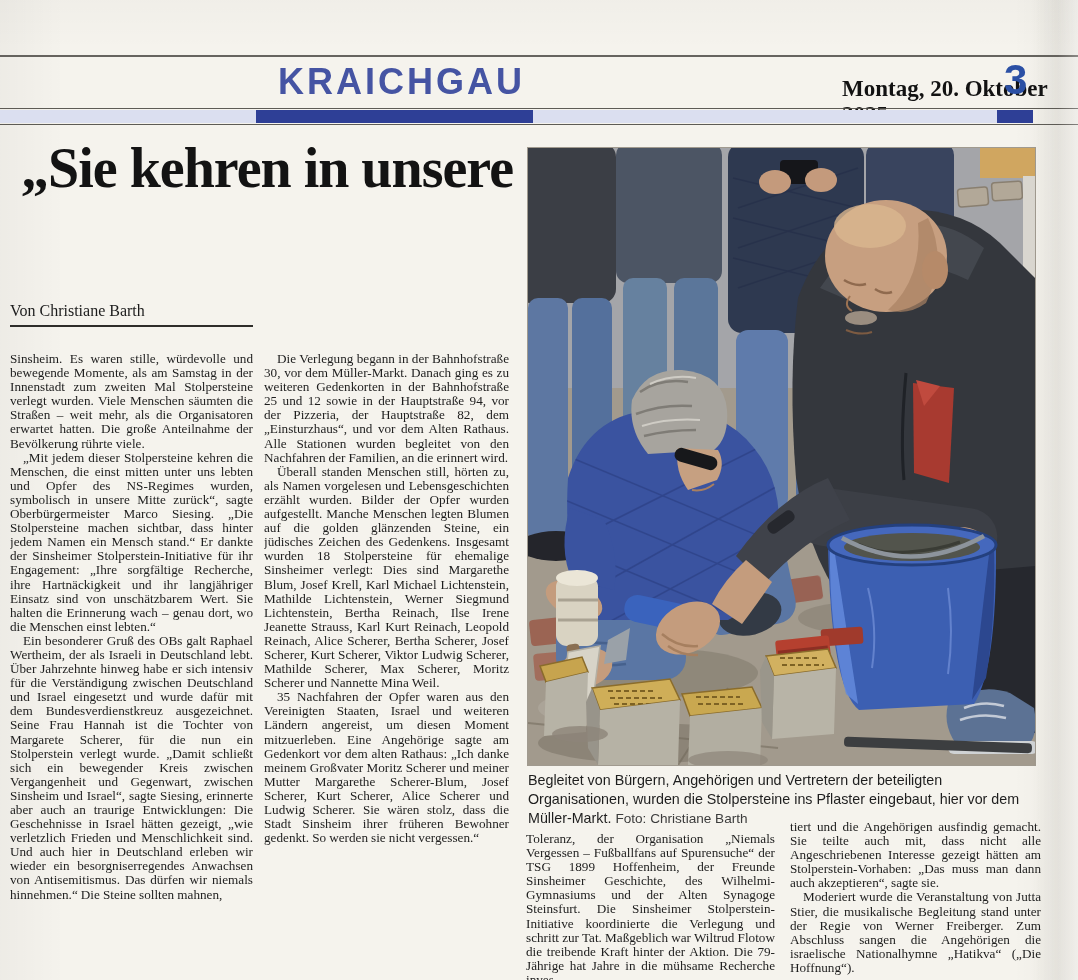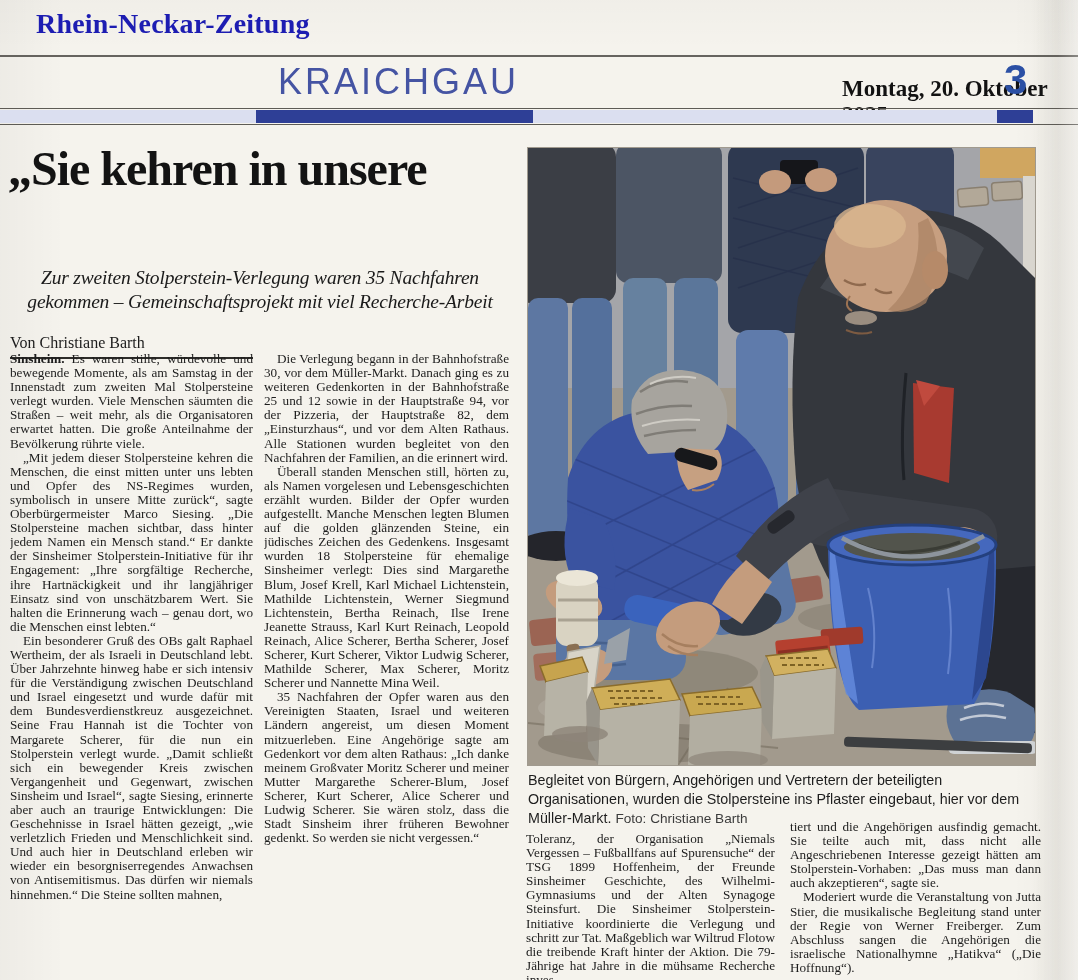--- a/index.html
+++ b/index.html
@@ -22,97 +22,95 @@
     position:absolute; left:36px; top:8px;
     font-family:"Liberation Serif", serif; font-weight:bold; font-size:28px;
     color:#1d1db2; letter-spacing:0.2px;
   }
   .rule { position:absolute; left:0; width:1078px; background:#4c4a45; }
   .rule-a { top:55px; height:2px; opacity:.85; }
   .rule-b { top:108px; height:1px; opacity:.9; }
   .rule-c { top:124px; height:1px; opacity:.9; }
   .section-title {
     position:absolute; left:278px; top:61px;
-    font-family:"Liberation Sans", sans-serif; font-size:36px; font-weight:normal;
+    font-family:"Liberation Sans", sans-serif; font-size:36px; font-weight:bold;
     color:#4554a3; letter-spacing:3px;
   }
   .issue-date {
     position:absolute; left:842px; top:76px;
     font-family:"Liberation Serif", serif; font-weight:bold; font-size:23px; color:#121212;
   }
   .pageno {
     position:absolute; left:1004px; top:56px;
     font-family:"Liberation Sans", sans-serif; font-weight:bold; font-size:42px; color:#2b50a5;
   }
   .band { position:absolute; left:0; top:110px; width:1033px; height:13px; background:#dbdff0; }
   .band .seg { position:absolute; top:0; height:13px; background:#2e3f96; }
   .band .seg1 { left:256px; width:277px; }
   .band .seg2 { left:997px; width:36px; }
   
   .headline {
-    position:absolute; left:8px; top:140px; width:505px; text-align:left;
-    font-family:"Liberation Serif", serif; font-weight:bold; font-size:48px; line-height:57px;
+    position:absolute; left:8px; top:140px; width:505px; text-align:right;
+    font-family:"Liberation Serif", serif; font-weight:bold; font-size:56px; line-height:57px;
     color:#131313; letter-spacing:-1px;
   }
   .headline span { white-space:nowrap; }
   .subhead {
     position:absolute; left:4px; top:266px; width:512px; text-align:center;
     font-family:"Liberation Serif", serif; font-style:italic; font-weight:normal;
     font-size:19.5px; line-height:24px; color:#1a1a1a; letter-spacing:-0.2px;
   }
   .subhead span { white-space:nowrap; }
   .byline-wrap {
-    position:absolute; left:10px; top:334px; width:243px;
+    position:absolute; left:10px; top:302px; width:243px;
     border-bottom:2px solid #2e2d2a; padding-bottom:5px;
   }
   .byline { font-size:16px; color:#1c1c1c; }
   
   .col {
     position:absolute; text-align:justify; color:#1d1d1d; overflow:hidden;
     font-size:13.2px; line-height:14.1px; hyphens:auto; word-spacing:-0.2px;
   }
   .col1 { left:10px;  top:352px; width:243px; height:626px; }
   .col2 { left:264px; top:352px; width:245px; height:626px; }
   .col3 { left:526px; top:820px; width:249px; height:160px;margin-top:12px; }
   .col4 { left:790px; top:820px; width:251px; height:160px; }
   .col p { margin:0; }
   .col p.ind { text-indent:13px; }
-  .col p strong { font-weight:bold;margin-top:40px; }
+  .col p strong { font-weight:normal;margin-top:40px; }
   
   .photo {
     position:absolute; left:528px; top:148px; width:507px; height:617px;
     background:#a6a19a; outline:1px solid #a09a8f; overflow:hidden;
   }
   .photo svg { display:block; width:100%; height:100%; }
   .caption {
     position:absolute; left:528px; top:771px; width:515px;
     font-family:"Liberation Sans", sans-serif; font-size:14.3px; line-height:19px; color:#1e1e1e;
     text-align:left;
   }
   .caption .credit { color:#3c3c3c; font-size:13.6px; }
 </style>
 </head>
 <body>
 
 <div class="page">
 
-  <div class="brand">Rhein-Neckar-Zeitung</div>
   <div class="rule rule-a"></div>
   <div class="section-title">KRAICHGAU</div>
   <div class="issue-date">Montag, 20. Oktober 2025</div>
   <div class="pageno">3</div>
   <div class="rule rule-b"></div>
   <div class="band">
     <span class="seg seg1"></span>
     <span class="seg seg2"></span>
   </div>
   <div class="rule rule-c"></div>
 
   <h1 class="headline"><span>„Sie kehren in unsere</span><br></h1>
-  <h2 class="subhead"><span>Zur zweiten Stolperstein-Verlegung waren 35 Nachfahren</span><br><span>gekommen – Gemeinschaftsprojekt mit viel Recherche-Arbeit</span></h2>
   <div class="byline-wrap">
     <div class="byline">Von Christiane Barth</div>
   </div>
 
   <div class="col col1">
       <p class=""><strong>Sinsheim. </strong>Es waren stille, würdevolle und bewegende Momente, als am Samstag in der Innenstadt zum zweiten Mal Stolpersteine verlegt wurden. Viele Menschen säumten die Straßen – weit mehr, als die Organisatoren erwartet hatten. Die große Anteilnahme der Bevölkerung rührte viele.</p>
       <p class="ind">„Mit jedem dieser Stolpersteine kehren die Menschen, die einst mitten unter uns lebten und Opfer des NS-Regimes wurden, symbolisch in unsere Mitte zurück“, sagte Oberbürgermeister Marco Siesing. „Die Stolpersteine machen sichtbar, dass hinter jedem Namen ein Mensch stand.“ Er dankte der Sinsheimer Stolperstein-Initiative für ihr Engagement: „Ihre sorgfältige Recherche, ihre Hartnäckigkeit und ihr langjähriger Einsatz sind von unschätzbarem Wert. Sie halten die Erinnerung wach – genau dort, wo die Menschen einst lebten.“</p>
       <p class="ind">Ein besonderer Gruß des OBs galt Raphael Wertheim, der als Israeli in Deutschland lebt. Über Jahrzehnte hinweg habe er sich intensiv für die Verständigung zwischen Deutschland und Israel eingesetzt und wurde dafür mit dem Bundesverdienstkreuz ausgezeichnet. Seine Frau Hannah ist die Tochter von Margarete Scherer, für die nun ein Stolperstein verlegt wurde. „Damit schließt sich ein bewegender Kreis zwischen Vergangenheit und Gegenwart, zwischen Sinsheim und Israel“, sagte Siesing, erinnerte aber auch an traurige Entwicklungen: Die Geschehnisse in Israel hätten gezeigt, „wie verletzlich Frieden und Menschlichkeit sind. Und auch hier in Deutschland erleben wir wieder ein besorgniserregendes Anwachsen von Antisemitismus. Das dürfen wir niemals hinnehmen.“ Die Steine sollten mahnen,</p>
     </div>
   <div class="col col2">

